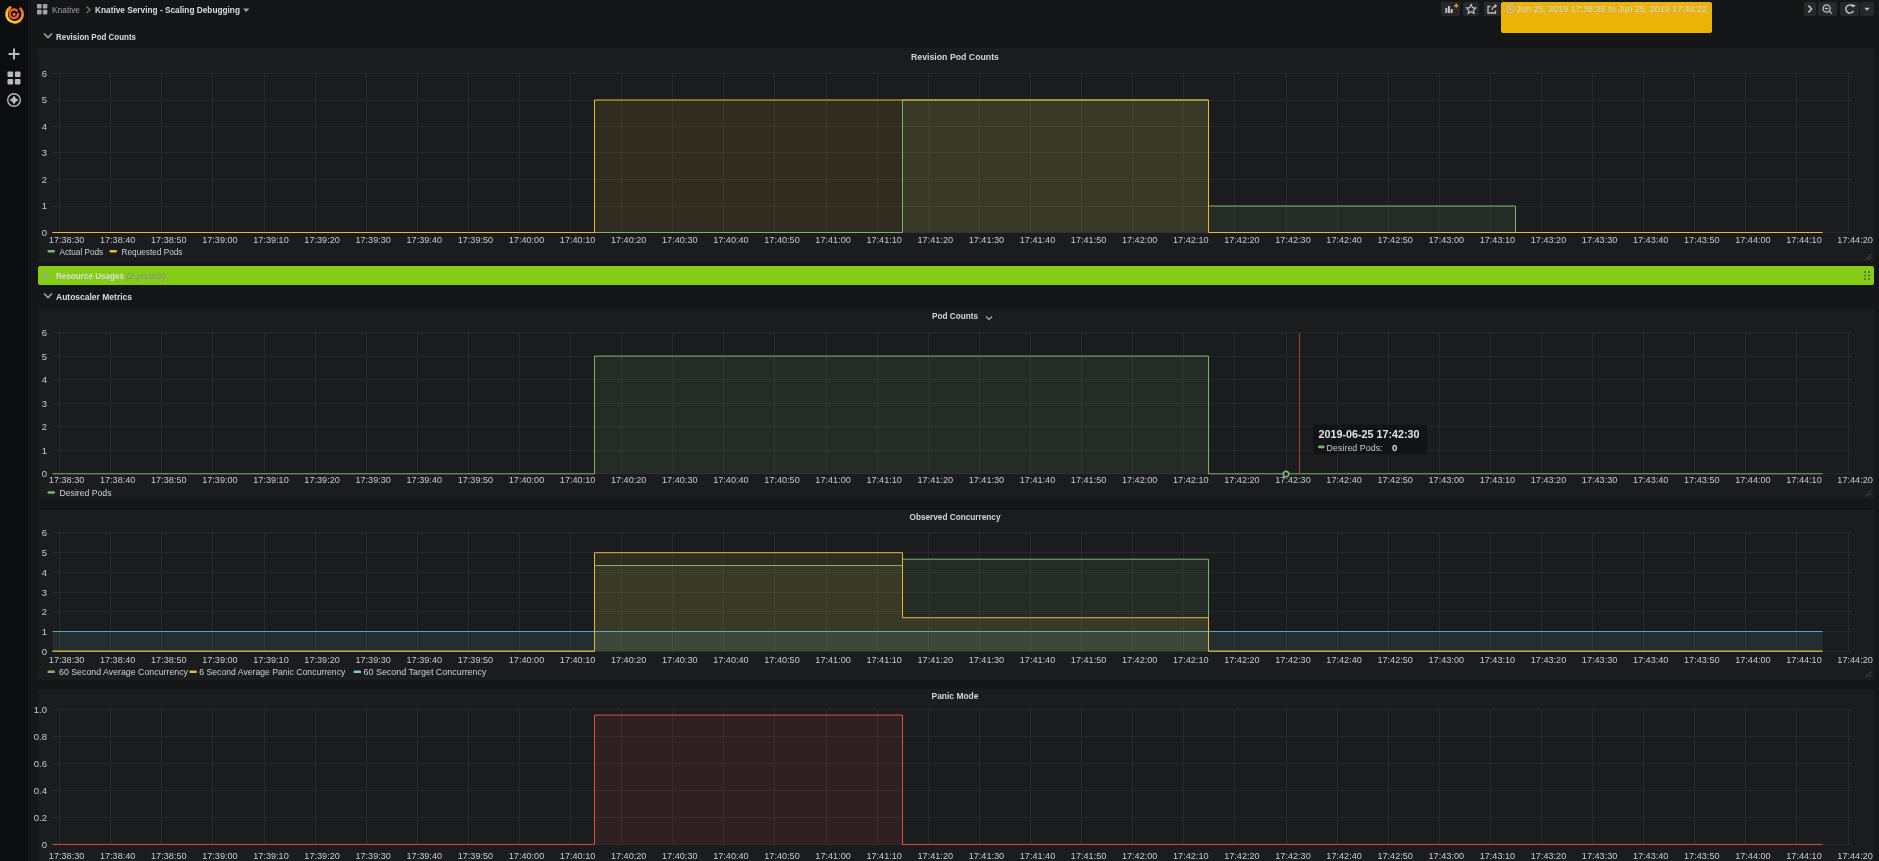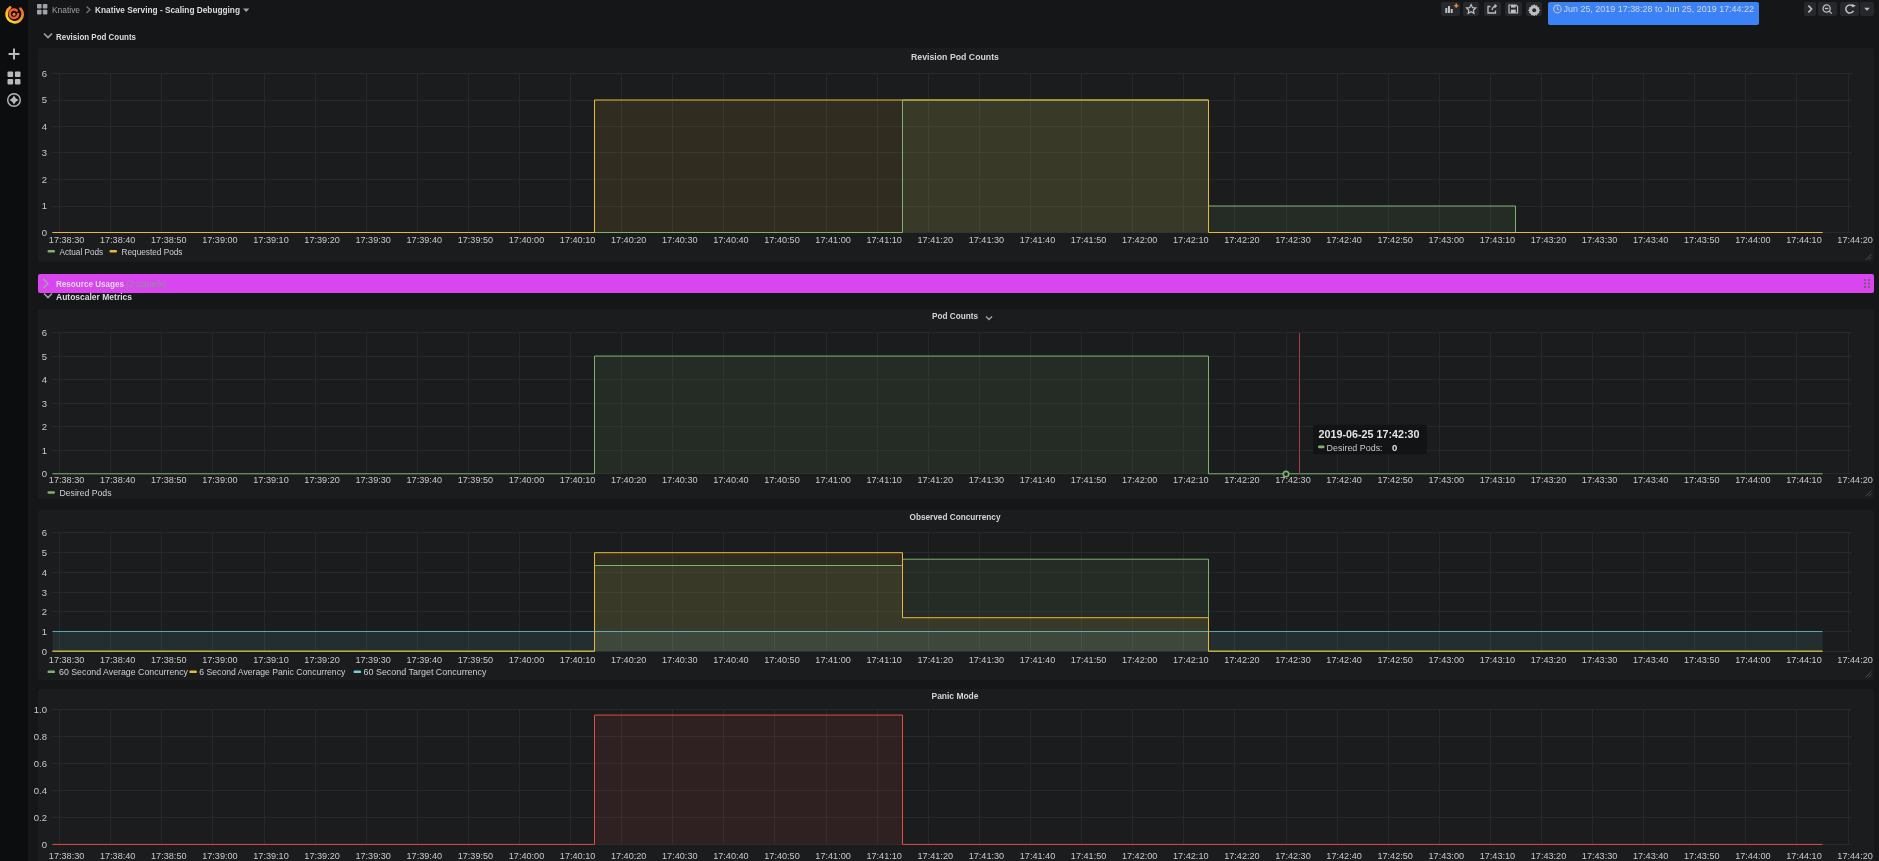--- a/index.html
+++ b/index.html
@@ -65,21 +65,21 @@
       </g>
       <circle cx="8.2" cy="8.3" r="2" fill="#26282b"></circle>
     </svg></div>
 <div class="abs" style="left:1549.1px;top:1.5px;width:19.7px;height:14px;background:#26282b;border-radius:2px"><svg width="19.7" height="14" viewBox="0 0 19.7 14" xmlns="http://www.w3.org/2000/svg">
       <rect x="4" y="3.4" width="11.7" height="6.6" rx="1" fill="none" stroke="#bcbec2" stroke-width="1.3"></rect>
       <rect x="7.5" y="10.6" width="4.7" height="1.4" fill="#bcbec2"></rect>
     </svg></div>
 <div class="abs" style="left:1577.4px;top:1.5px;width:12.4px;height:14px;background:#26282b;border-radius:2px"><svg width="12.4" height="14" viewBox="0 0 12.4 14" xmlns="http://www.w3.org/2000/svg">
       <path d="M7.6,3.6 L4.4,7 L7.6,10.4" fill="none" stroke="#bcbec2" stroke-width="1.6"></path>
     </svg></div>
-<div class="abs" style="left:1548px;top:1.5px;width:211px;height:23px;background:#3b82f6;border-radius:2px">
+<div class="abs" style="left:1501px;top:1.5px;width:211px;height:31px;background:#eab308;border-radius:2px">
 <svg width="211" height="14" viewBox="0 0 211 14" xmlns="http://www.w3.org/2000/svg">
 <circle cx="9.4" cy="7" r="3.8" fill="none" stroke="#bcbec2" stroke-width="1.2"></circle>
 <path d="M9.4,4.8 V7 L11,8" stroke="#bcbec2" stroke-width="1.1" fill="none"></path>
 <text x="15.5" y="10.4" font-size="9" textLength="190.5" lengthAdjust="spacingAndGlyphs" fill="#d4d5d7">Jun 25, 2019 17:38:28 to Jun 25, 2019 17:44:22</text>
 </svg></div>
 <div class="abs" style="left:1804.4px;top:1.5px;width:11.5px;height:14px;background:#26282b;border-radius:2px"><svg width="11.5" height="14" viewBox="0 0 11.5 14" xmlns="http://www.w3.org/2000/svg">
       <path d="M4.4,3.6 L7.6,7 L4.4,10.4" fill="none" stroke="#bcbec2" stroke-width="1.6"></path>
     </svg></div>
 <div class="abs" style="left:1818.4px;top:1.5px;width:19px;height:14px;background:#26282b;border-radius:2px"><svg width="19" height="14" viewBox="0 0 19 14" xmlns="http://www.w3.org/2000/svg">
       <circle cx="8.6" cy="6.5" r="3.6" fill="none" stroke="#bcbec2" stroke-width="1.3"></circle>
@@ -89,21 +89,21 @@
       <path d="M12.9,4.4 A4,4 0 1 0 13.4,8.8" fill="none" stroke="#bcbec2" stroke-width="1.5"></path>
       <path d="M11.5,1.7 l1.0,3.7 3.4,-1.6 Z" fill="#bcbec2"></path>
     </svg></div>
 <div class="abs" style="left:1860.3px;top:1.5px;width:14px;height:14px;background:#26282b;border-radius:2px"><svg width="14" height="14" viewBox="0 0 14 14" xmlns="http://www.w3.org/2000/svg">
       <path d="M4.2,5.7 l2.8,3 2.8,-3 z" fill="#bcbec2"></path>
     </svg></div>
 <svg class="abs" style="left:38px;top:28px" width="300" height="16" xmlns="http://www.w3.org/2000/svg">
 <path d="M6,5.4 l4,4.2 4,-4.2" stroke="#9fa3a8" stroke-width="1.5" fill="none"></path>
 <text x="18" y="12" font-size="9" font-weight="bold" textLength="80" lengthAdjust="spacingAndGlyphs" fill="#dcddde">Revision Pod Counts</text>
 </svg>
-<div class="abs" style="left:38px;top:274px;width:1836px;height:19px;background:#d946ef;border-radius:2px">
+<div class="abs" style="left:38px;top:266px;width:1836px;height:19px;background:#84cc16;border-radius:2px">
 <svg width="1836" height="19" xmlns="http://www.w3.org/2000/svg">
 <path d="M5.5,5 l4.4,4.5 -4.4,4.5" stroke="#9fa3a8" stroke-width="1.5" fill="none"></path>
 <text x="18" y="13.2" font-size="9" font-weight="bold" textLength="68" lengthAdjust="spacingAndGlyphs" fill="#dcddde">Resource Usages</text>
 <text x="88" y="13.2" font-size="9.5" font-style="italic" textLength="40" lengthAdjust="spacingAndGlyphs" fill="#8e9196">(2 panels)</text>
 <g fill="#5a5d62">
         <circle cx="1827" cy="6" r="1"></circle>
         <circle cx="1831" cy="6" r="1"></circle>
         <circle cx="1827" cy="9.5" r="1"></circle>
         <circle cx="1831" cy="9.5" r="1"></circle>
         <circle cx="1827" cy="13" r="1"></circle>

